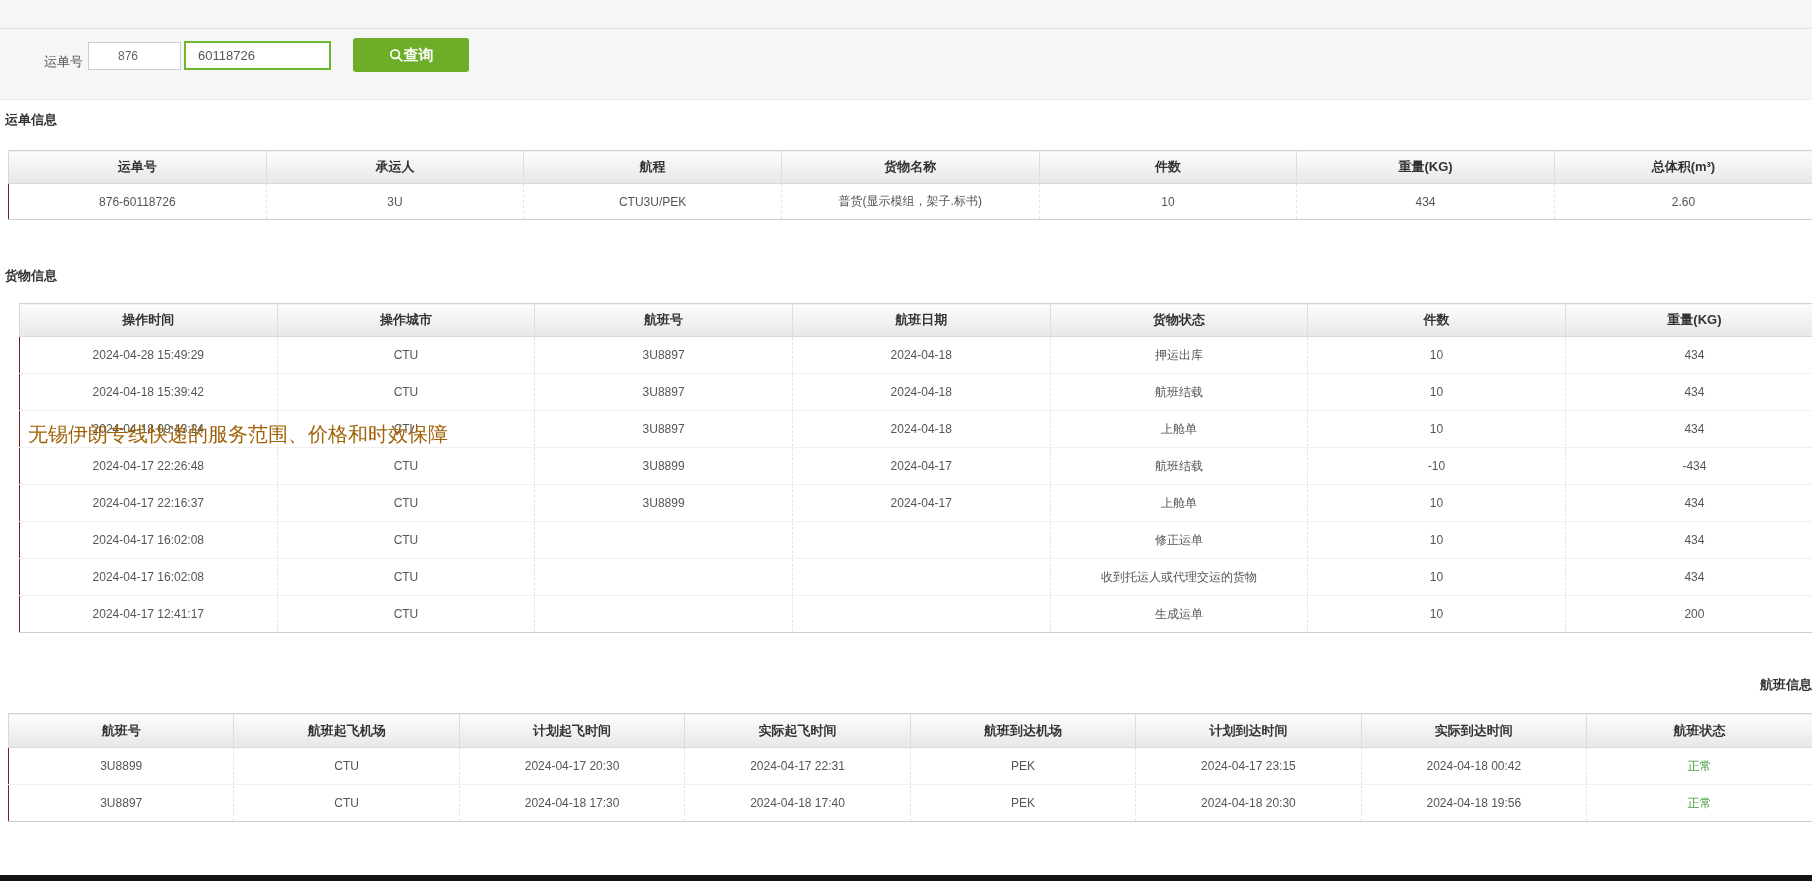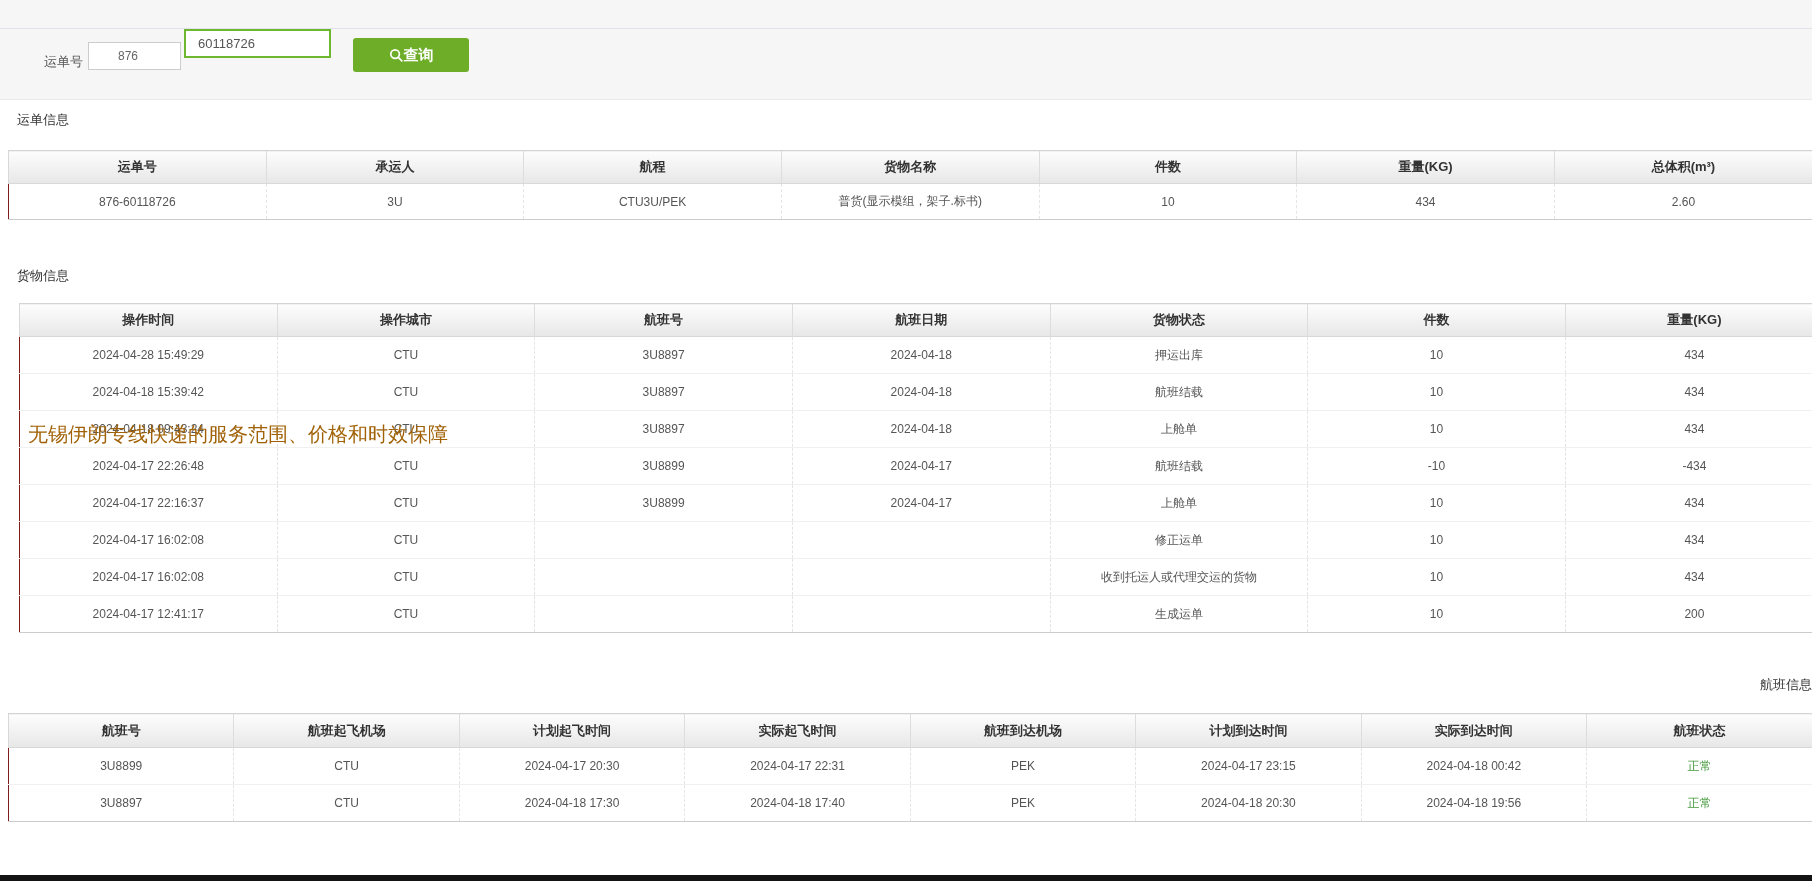--- a/index.html
+++ b/index.html
@@ -35,21 +35,21 @@
     border: 1px solid #cccccc;
     background: #fff;
     padding-left: 29px;
     font-size: 12px;
     color: #666;
     font-family: inherit;
     outline: none;
   }
   .input-number {
     position: absolute;
-    left: 184px; top: 0;
+    left: 184px; top: 12px;
     width: 147px; height: 29px;
     border: 2px solid #6db82e;
     background: #fff;
     padding-left: 12px;
     font-size: 13px;
     color: #555;
     font-family: inherit;
     outline: none;
   }
   .query-btn {
@@ -62,23 +62,23 @@
     color: #fff;
     font-size: 15px;
     font-weight: bold;
     font-family: inherit;
     cursor: pointer;
     display: flex;
     align-items: center;
     justify-content: center;
   }
   .section-title {
-    margin: 0 0 0 17px;
+    margin: 0 0 0 5px;
     font-size: 13px;
-    font-weight: normal;
+    font-weight: bold;
     color: #333;
     line-height: 18px;
   }
   .t1-title { margin-top: 11px; }
   .t1 { margin-top: 21px; }
   .t2-title { margin-top: 47px; }
   .t2 { margin-top: 18px; margin-left: 19px; }
   .t3-title { margin-top: 43px; text-align: right; }
   .t3 { margin-top: 19px; }
   table {

